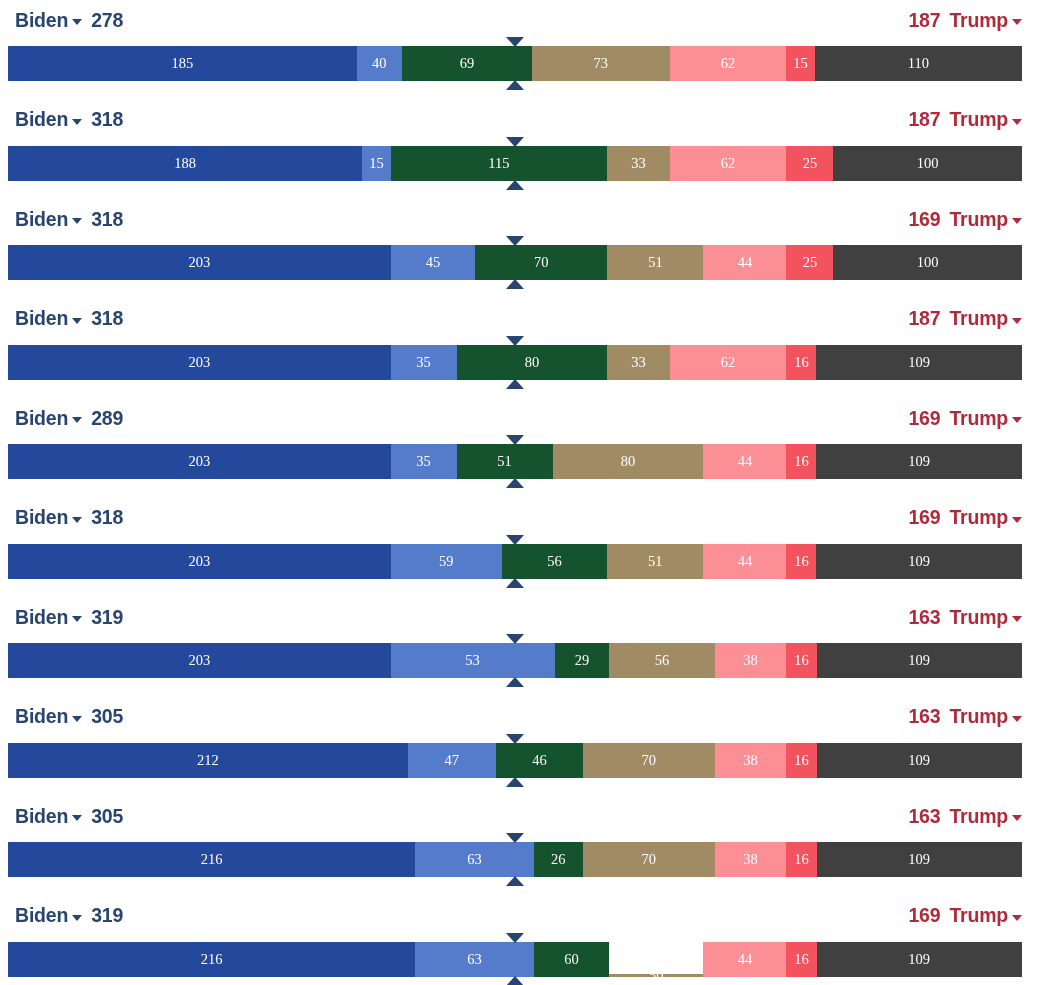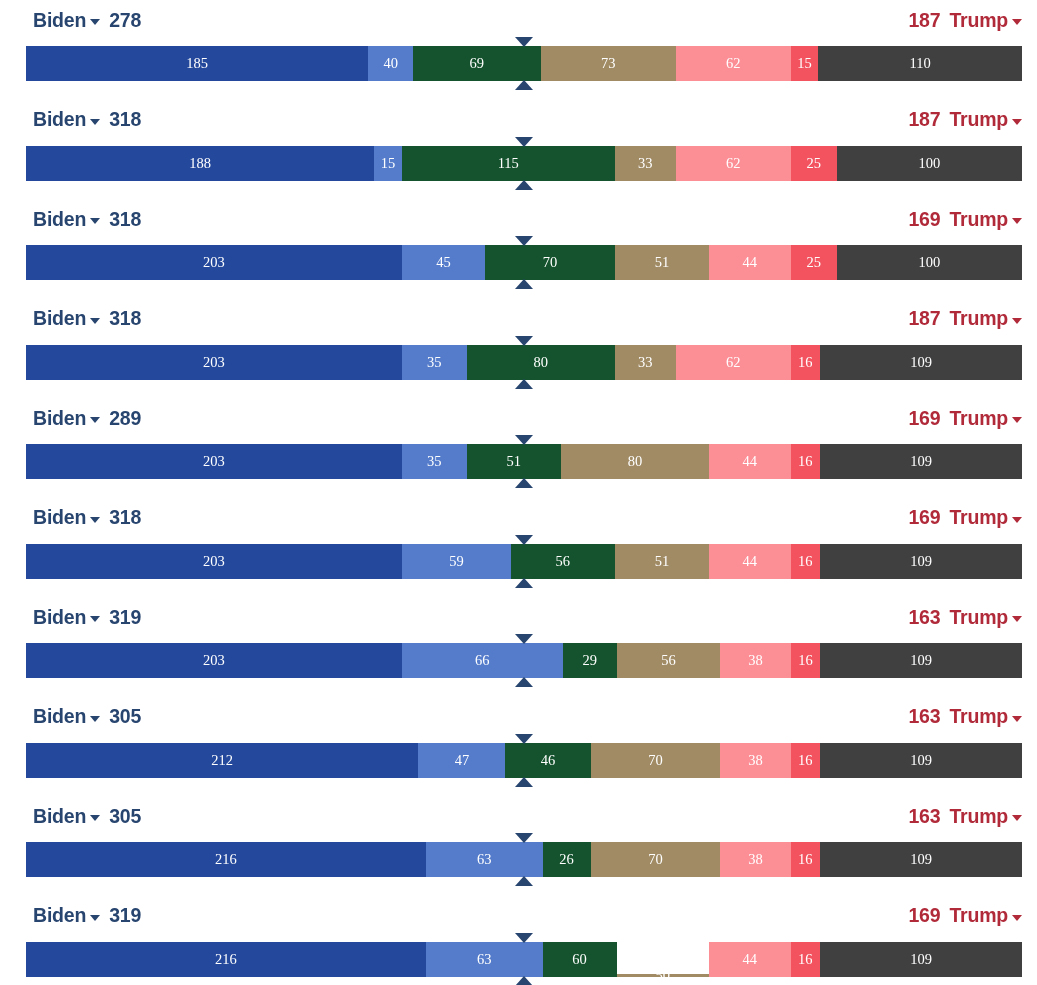--- a/index.html
+++ b/index.html
@@ -14,21 +14,20 @@
     -webkit-font-smoothing: antialiased;
     overflow: hidden;
   }
   #forecast-rows {
     width: 1037px;
   }
   .forecast-row {
     position: relative;
     height: 99.5px;
     box-sizing: border-box;
-    padding-left: 18px;
   }
   .row-header {
     position: relative;
     height: 40px;
     padding: 0 15px;
     box-sizing: border-box;
     display: flex;
     align-items: center;
     justify-content: space-between;
   }
@@ -334,21 +333,21 @@
           <span class="ev-total">163</span>
           <span class="name-wrap">
             <span>Trump</span>
             <span class="caret"></span>
           </span>
         </div>
       </div>
       <div class="bar-zone">
         <div class="bar">
           <div class="seg s-solid-d" style="width: 37.7323%;">203</div>
-          <div class="seg s-likely-d" style="width: 16.171%;">66</div>
+          <div class="seg s-likely-d" style="width: 16.171%;">53</div>
           <div class="seg s-lean-d" style="width: 5.39033%;">29</div>
           <div class="seg s-tossup" style="width: 10.4089%;">56</div>
           <div class="seg s-lean-r" style="width: 7.0632%;">38</div>
           <div class="seg s-likely-r" style="width: 2.97398%;">16</div>
           <div class="seg s-solid-r" style="width: 20.2602%;">109</div>
         </div>
         <div class="marker-zone">
           <div class="marker top"></div>
           <div class="marker bottom"></div>
         </div>

